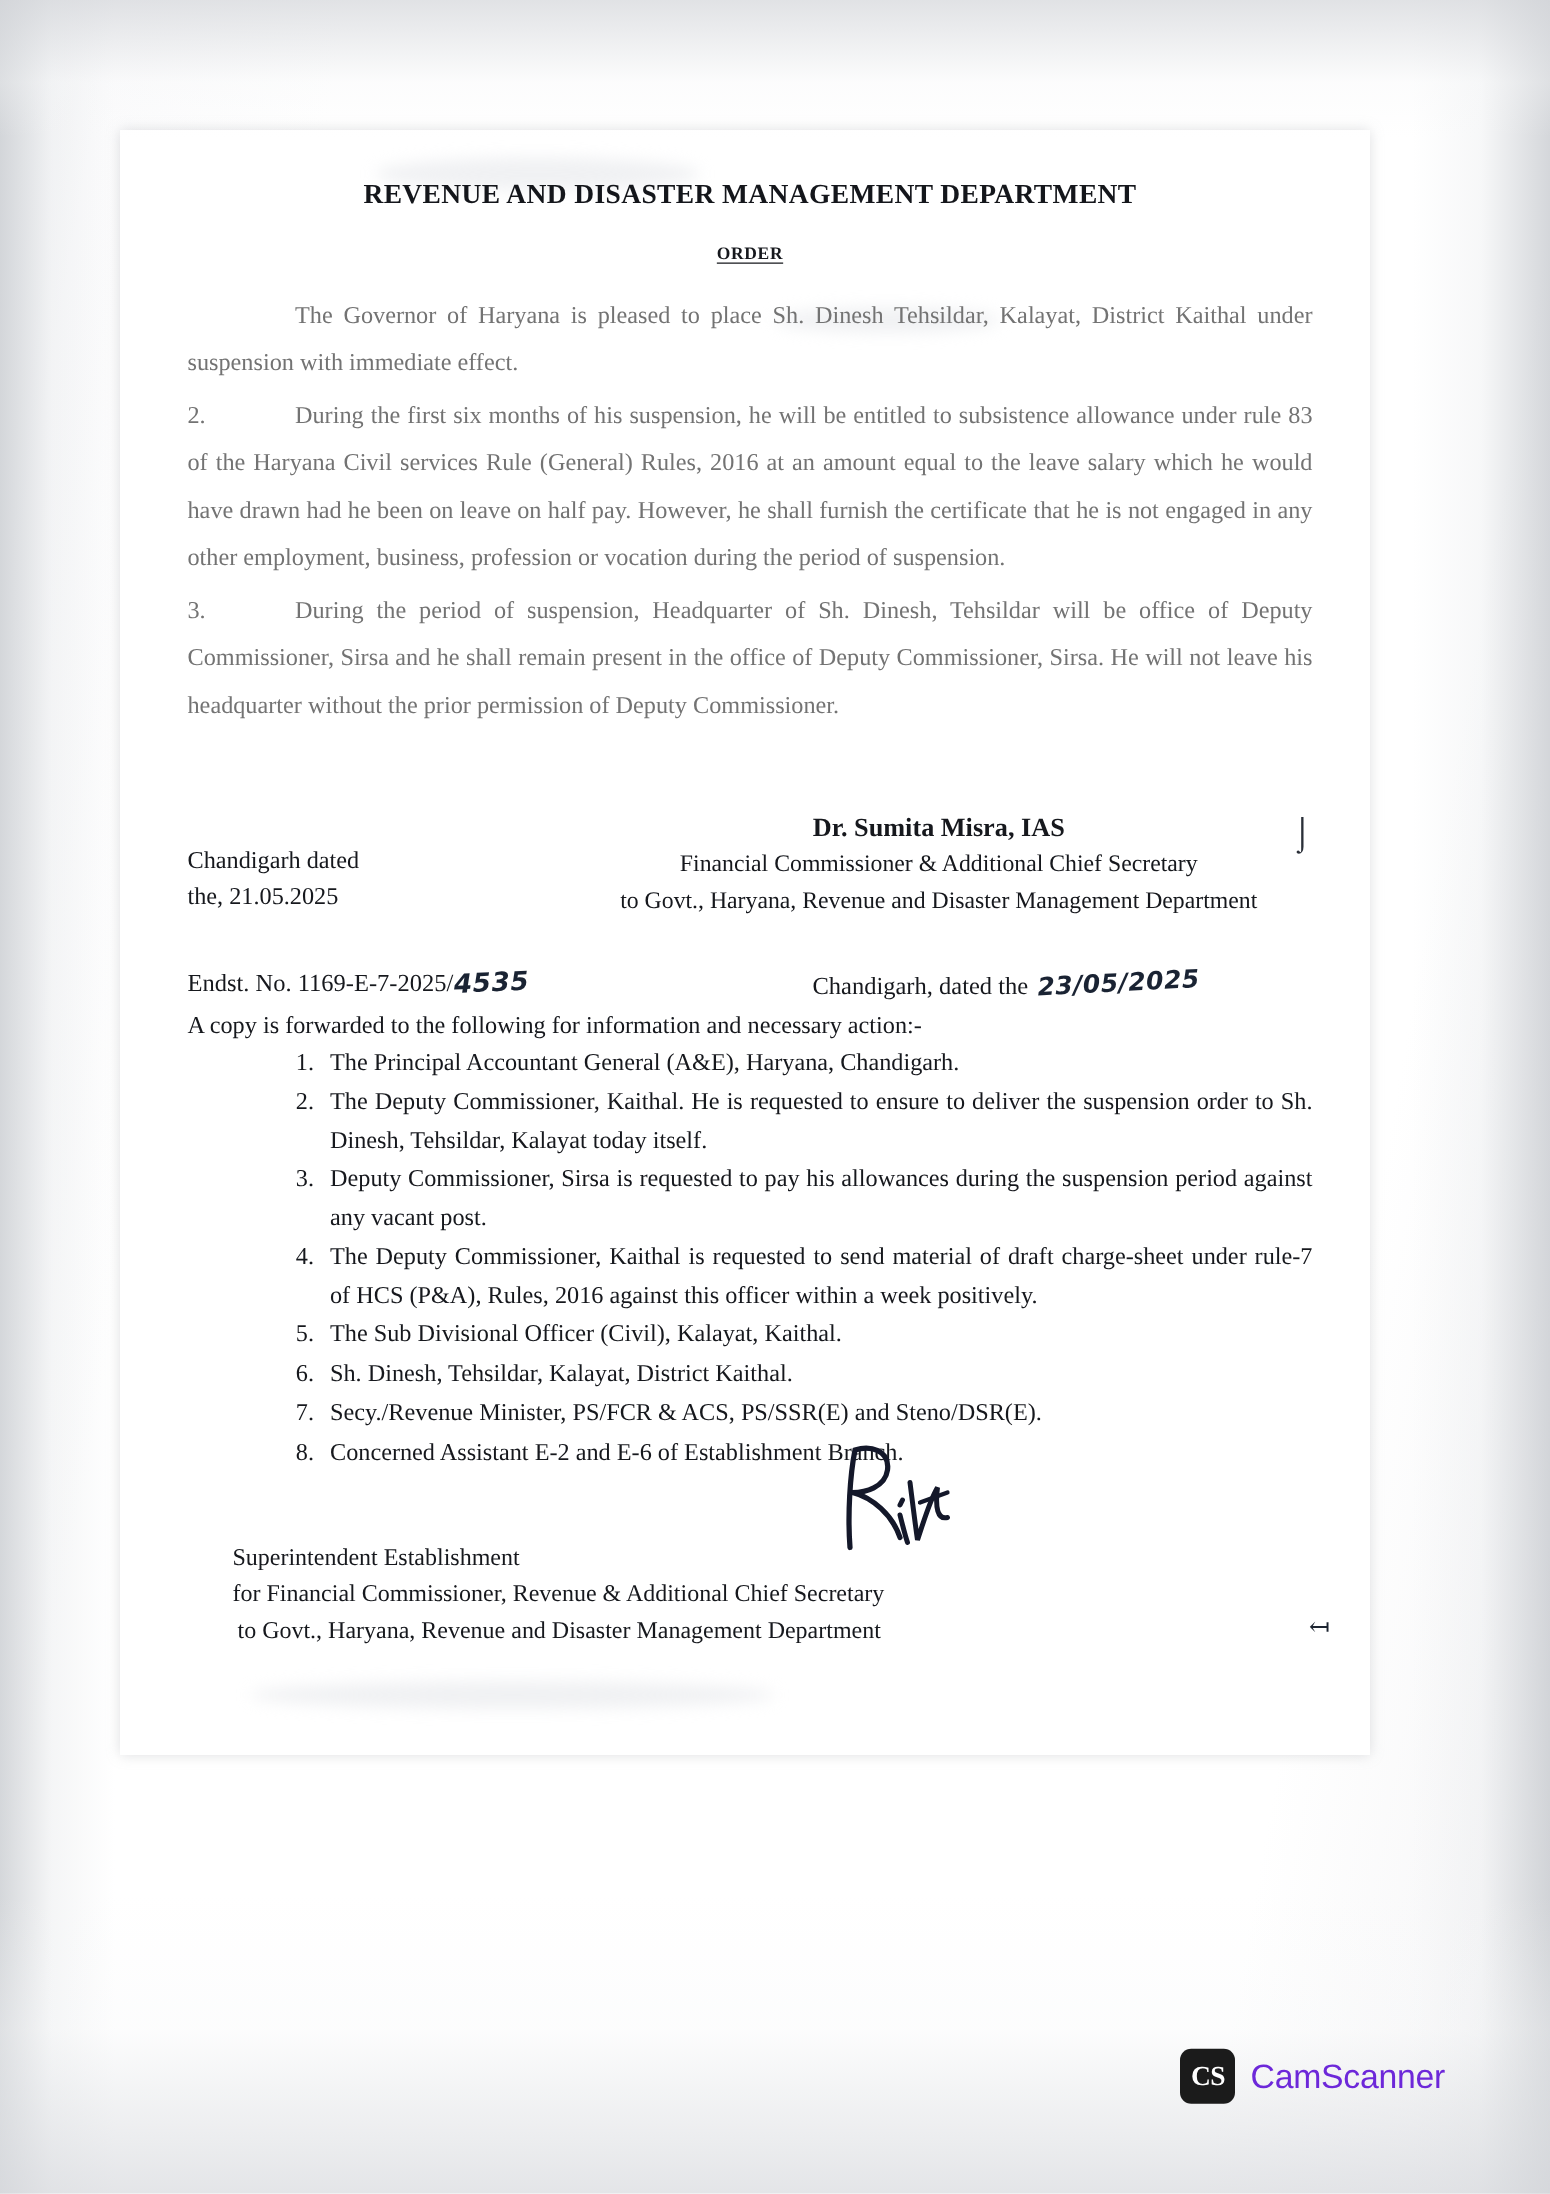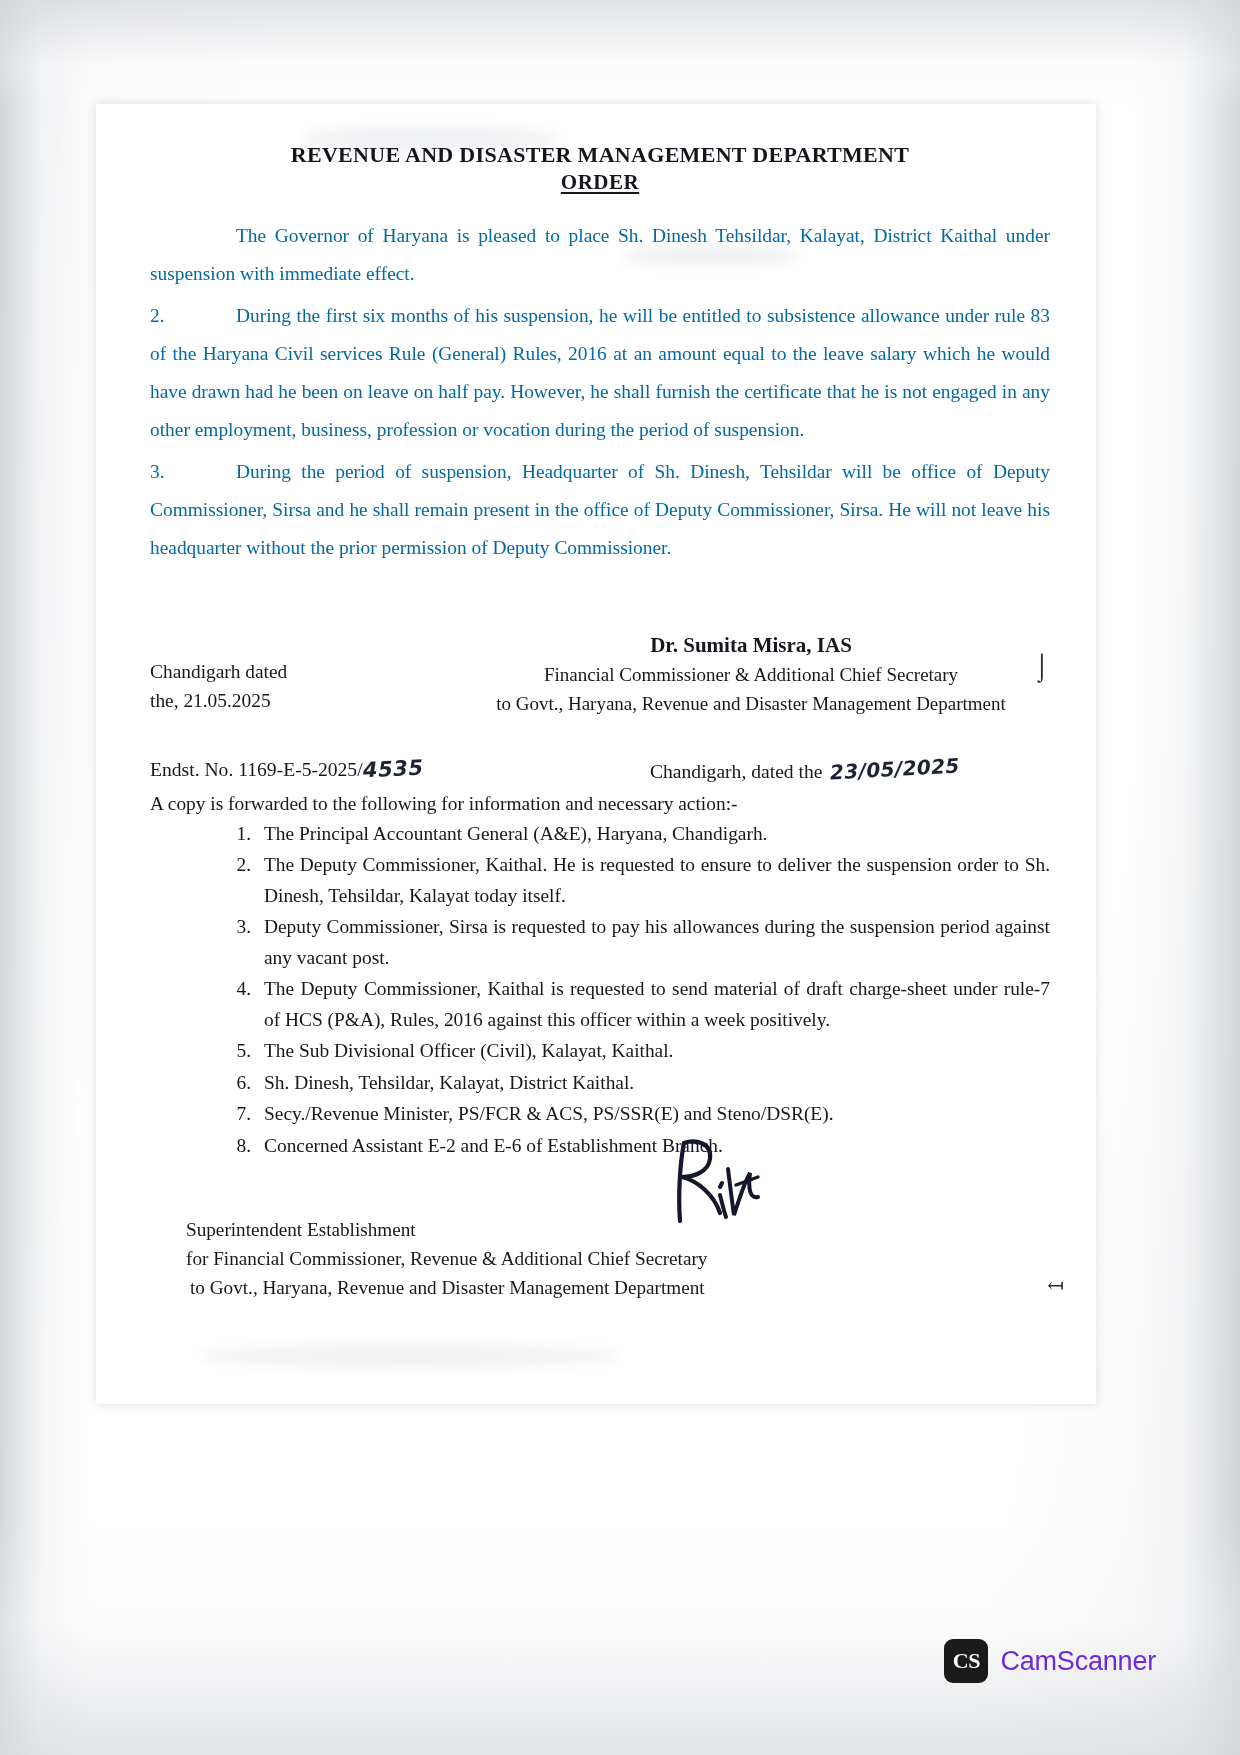--- a/index.html
+++ b/index.html
@@ -70,32 +70,33 @@
     font-size: 21.5px;
     letter-spacing: 0.3px;
     line-height: 1.36;
     color: #14161b;
   }
   .title-line.second { font-size: 22px; }
 
   .order-heading {
     text-align: center;
     font-weight: bold;
-    font-size: 21px;
+    font-size: 14px;
     text-decoration: underline;
     text-underline-offset: 3px;
+    margin-top: 26px;
     letter-spacing: 0.5px;
   }
 
   p.body-para {
     font-size: 19.4px;
     line-height: 38px;
     text-align: justify;
     margin: 0;
-    color: #0369a1;
+    color: #737373;
   }
   p.para-first { margin-top: 22px; text-indent: 86px; }
   p.para-num {
     margin-top: 4px;
     position: relative;
     padding-left: 0;
   }
   .num-marker {
     display: inline-block;
     width: 86px;
@@ -273,21 +274,21 @@
       <div>the, 21.05.2025</div>
     </div>
     <div class="sig-right">
       <div class="sig-name">Dr. Sumita Misra, IAS</div>
       <div>Financial Commissioner &amp; Additional Chief Secretary</div>
       <div>to Govt., Haryana, Revenue and Disaster Management Department</div>
     </div>
   </div>
 
   <div class="endst-row">
-    <div class="endst-left"><span>Endst. No. 1169-E-5-2025/</span><span class="hand">4535</span></div>
+    <div class="endst-left"><span>Endst. No. 1169-E-7-2025/</span><span class="hand">4535</span></div>
     <div class="endst-right"><span>Chandigarh, dated the</span><span class="hand-date">23/05/2025</span></div>
   </div>
 
   <div class="forward-line">A copy is forwarded to the following for information and necessary action:-</div>
 
   <ol class="recipients">
     <li>The Principal Accountant General (A&amp;E), Haryana, Chandigarh.</li>
     <li>The Deputy Commissioner, Kaithal. He is requested to ensure to deliver the suspension order to Sh. Dinesh, Tehsildar, Kalayat today itself.</li>
     <li>Deputy Commissioner, Sirsa is requested to pay his allowances during the suspension period against any vacant post.</li>
     <li>The Deputy Commissioner, Kaithal is requested to send material of draft charge-sheet under rule-7 of HCS (P&amp;A), Rules, 2016 against this officer within a week positively.</li>

